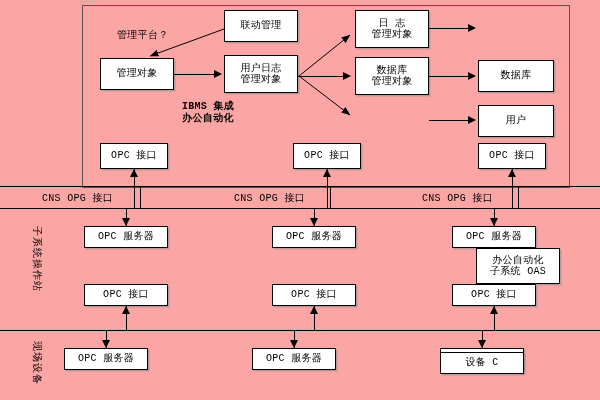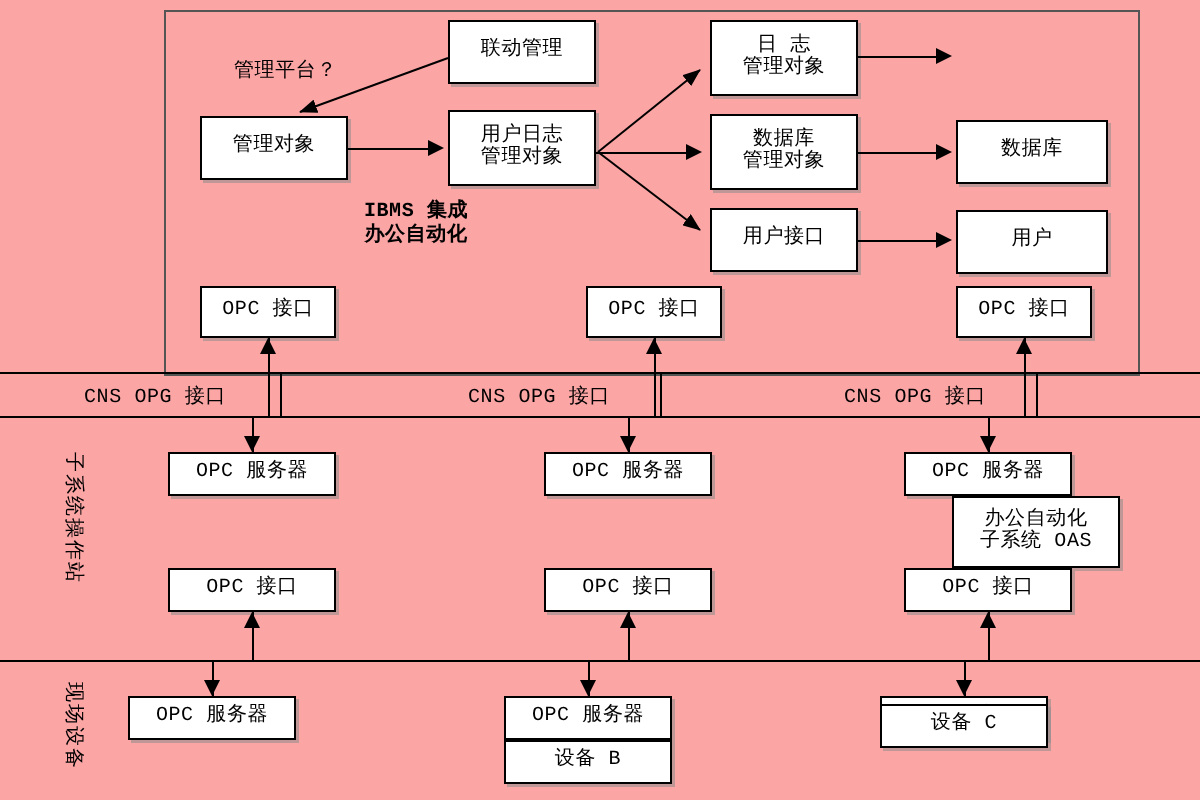--- a/index.html
+++ b/index.html
@@ -101,23 +101,20 @@
   <div class="box two-line" style="left:355px;top:10px;width:74px;height:38px;">
     <span>日 志</span>
     <span>管理对象</span>
   </div>
 
   <div class="box two-line" style="left:355px;top:57px;width:74px;height:38px;">
     <span>数据库</span>
     <span>管理对象</span>
   </div>
 
-  <div class="box" style="left:355px;top:104px;width:74px;height:32px;">
-    <span>用户接口</span>
-  </div>
 
 
   <div class="box" style="left:478px;top:60px;width:76px;height:32px;">
     <span>数据库</span>
   </div>
 
   <div class="box" style="left:478px;top:105px;width:76px;height:32px;align-items:center;">
     <span>用户</span>
   </div>
 
@@ -177,23 +174,20 @@
   <div class="box" style="left:452px;top:284px;width:84px;height:22px;">
     <span>OPC 接口</span>
   </div>
 
   <div class="box" style="left:64px;top:348px;width:84px;height:22px;">
     <span>OPC 服务器</span>
   </div>
 
   <div class="box" style="left:252px;top:348px;width:84px;height:22px;">
     <span>OPC 服务器</span>
-  </div>
-  <div class="box" style="left:252px;top:370px;width:84px;height:22px;">
-    <span>设备 B</span>
   </div>
 
   <div class="box" style="left:440px;top:348px;width:84px;height:22px;">
     <span>OPC 服务器</span>
   </div>
   <div class="box" style="left:440px;top:352px;width:84px;height:22px;">
     <span>设备 C</span>
   </div>
 
   <div class="conn h" style="left:174px;top:74px;width:42px;"></div>

